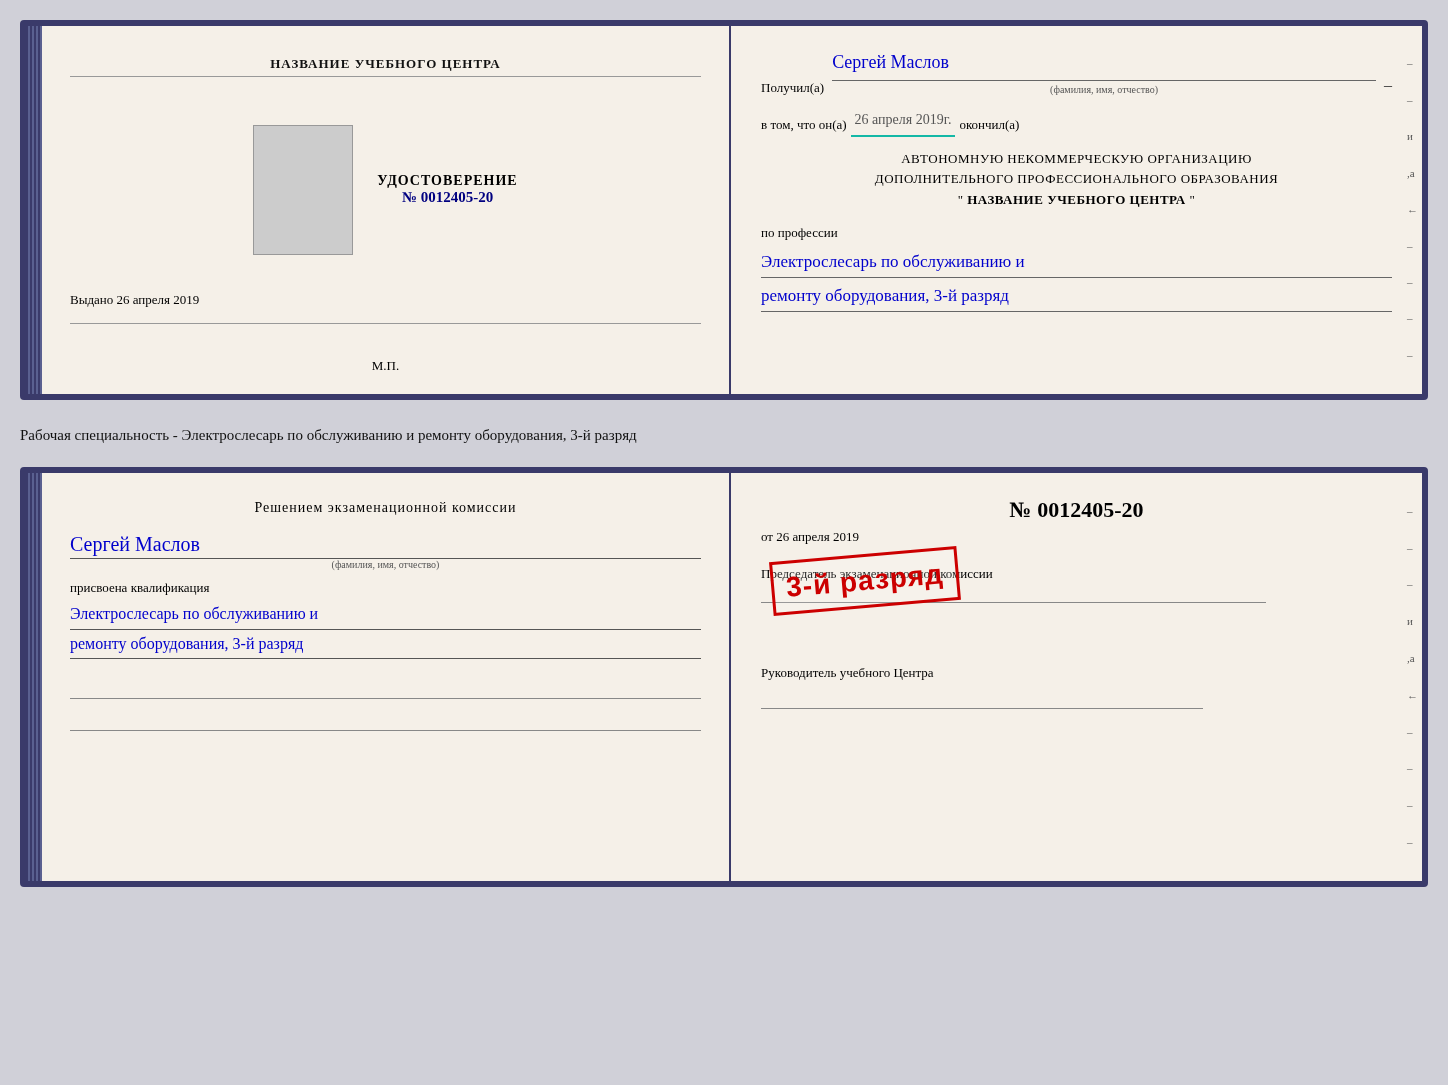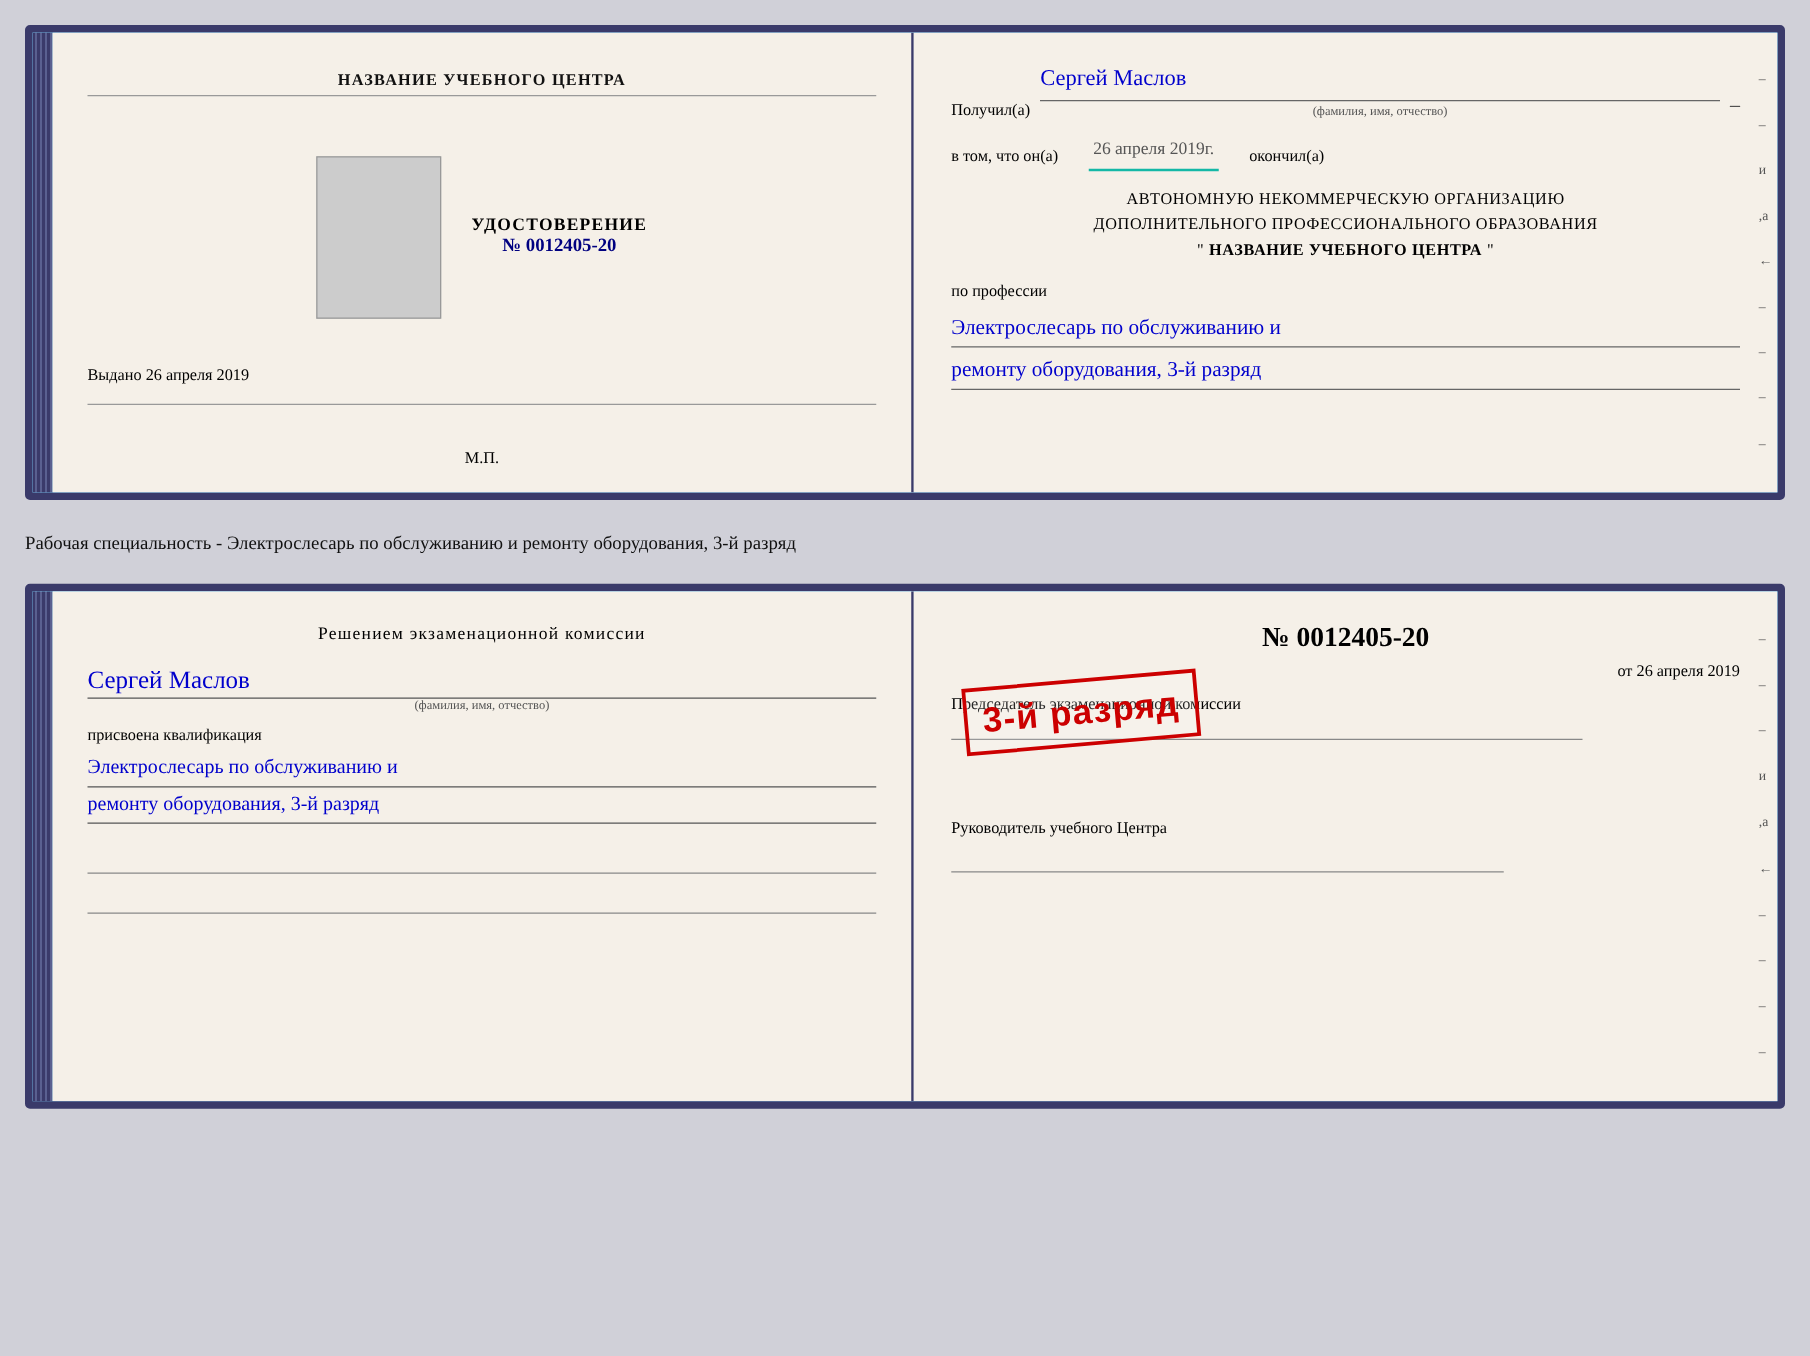--- a/index.html
+++ b/index.html
@@ -12,21 +12,21 @@
     }
 
     .page-container {
       display: flex;
       flex-direction: column;
       gap: 18px;
     }
 
     
     .document-card {
-      background: #7dd3fc;
+      background: #404040;
       border: 6px solid #3a3a6a;
       border-radius: 4px;
       display: flex;
       overflow: hidden;
       position: relative;
     }
 
     .doc-half {
       flex: 1;
       padding: 24px 28px;
@@ -147,21 +147,21 @@
 
     .dash-label {
       font-size: 16px;
       color: #333;
     }
 
     .vtom-line {
       font-size: 13px;
       display: flex;
       align-items: flex-end;
-      gap: 24px;
+      gap: 4px;
       margin-bottom: 12px;
     }
 
     .date-handwritten {
       font-family: 'Segoe Script', 'Comic Sans MS', cursive;
       font-size: 14px;
       color: #555;
       border-bottom: 2px solid #14b8a6;
       padding: 0 4px 2px;
     }
@@ -286,23 +286,23 @@
     }
 
     .protocol-number {
       text-align: center;
       font-size: 22px;
       font-weight: bold;
       margin-bottom: 6px;
     }
 
     .ot-date {
-      text-align: right;
-      font-size: 13px;
-      margin-bottom: 8px;
+      text-align: left;
+      font-size: 13px;
+      margin-bottom: 19px;
     }
 
     .predsedatel-block {
       margin-bottom: 16px;
       position: relative;
     }
 
     .predsedatel-label {
       font-size: 13px;
       line-height: 1.5;

